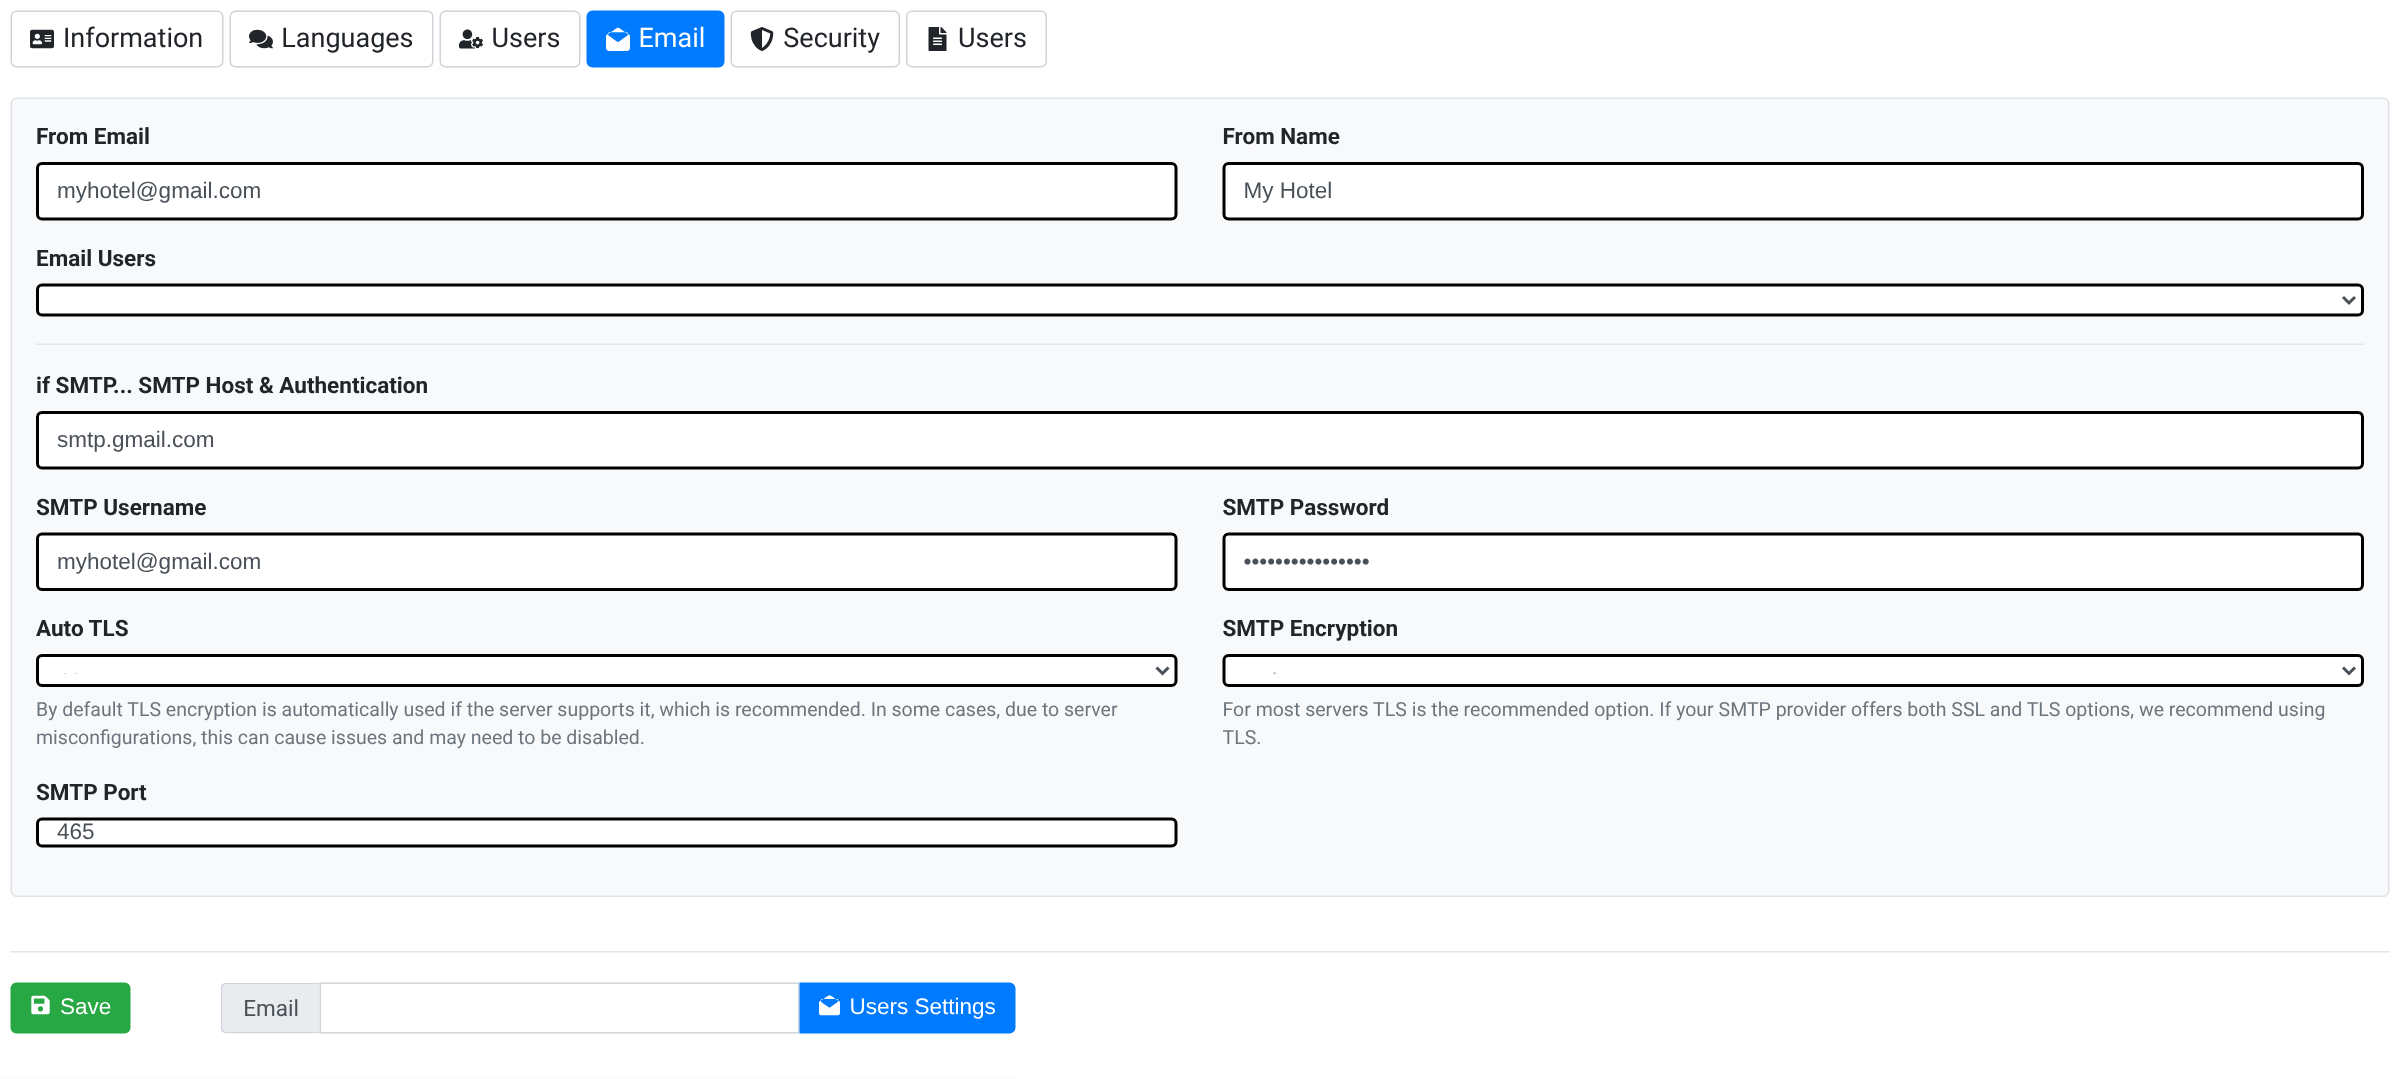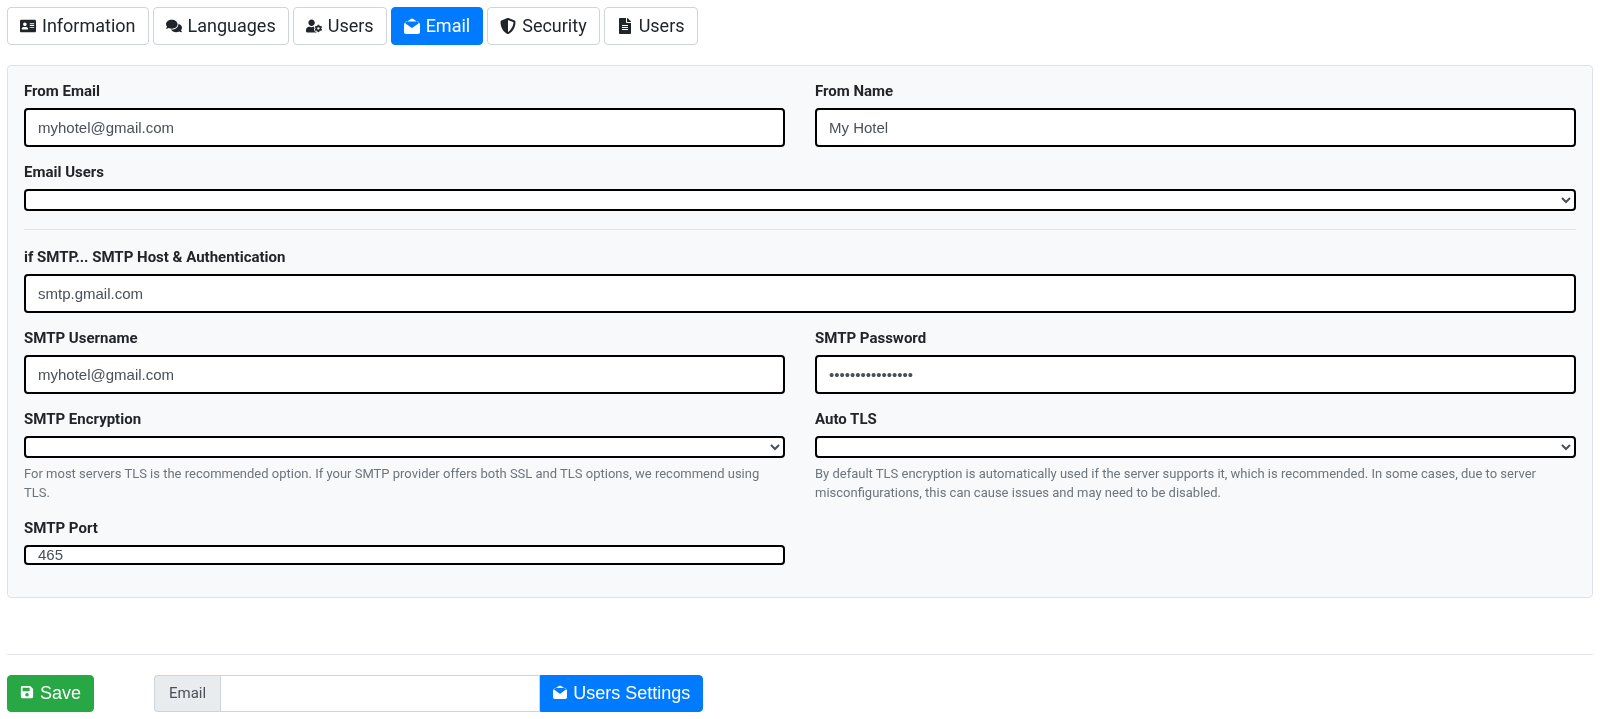--- a/index.html
+++ b/index.html
@@ -34,21 +34,21 @@
       color: #fff;
     }
     .tab .icon { display: inline-flex; width: 16px; height: 16px; }
     .tab svg { width: 16px; height: 16px; fill: currentColor; }
 
     .panel {
       border: 1px solid #dee2e6;
       border-radius: 4px;
       background: #f8f9fa;
       padding: 16px;
-      margin-bottom: 56px;
+      margin-bottom: 36px;
     }
     .form-row {
       display: flex;
       gap: 30px;
       margin-bottom: 16px;
     }
     .form-group {
       flex: 1;
     }
     .form-group.full { flex: 1 1 100%; }
@@ -89,21 +89,21 @@
       align-items: center;
       gap: 60px;
     }
     .btn {
       display: inline-flex;
       align-items: center;
       gap: 6px;
       padding: 7px 12px;
       border-radius: 4px;
       border: 1px solid transparent;
-      font-size: 18px;
+      font-size: 15px;
       cursor: pointer;
       color: #fff;
     }
     .btn svg { width: 14px; height: 14px; fill: currentColor; }
     .btn-success { background: #28a745; border-color: #28a745; }
     .btn-primary { background: #007bff; border-color: #007bff; }
 
     .input-group {
       display: flex;
       align-items: stretch;
@@ -222,32 +222,32 @@
       <input type="text" class="form-control" value="myhotel@gmail.com" style="">
     </div>
     <div class="form-group">
       <label>SMTP Password</label>
       <input type="password" class="form-control" value="••••••••••••••••" style="">
     </div>
   </div>
 
   <div class="form-row">
     <div class="form-group">
+      <label>Auto TLS</label>
+      <select class="form-control">
+        <option selected="">Yes</option>
+      </select>
+      <div class="help-text">By default TLS encryption is automatically used if the server supports it, which is recommended. In some cases, due to server misconfigurations, this can cause issues and may need to be disabled.</div>
+    </div>
+    <div class="form-group">
       <label>SMTP Encryption</label>
       <select class="form-control">
         <option selected="">ssl</option>
       </select>
       <div class="help-text">For most servers TLS is the recommended option. If your SMTP provider offers both SSL and TLS options, we recommend using TLS.</div>
-    </div>
-    <div class="form-group">
-      <label>Auto TLS</label>
-      <select class="form-control">
-        <option selected="">Yes</option>
-      </select>
-      <div class="help-text">By default TLS encryption is automatically used if the server supports it, which is recommended. In some cases, due to server misconfigurations, this can cause issues and may need to be disabled.</div>
     </div>
   </div>
 
   <div class="form-row">
     <div class="form-group" style="max-width:50%;">
       <label>SMTP Port</label>
       <input type="number" class="form-control" value="465" style="">
     </div>
     <div class="form-group"></div>
   </div>

